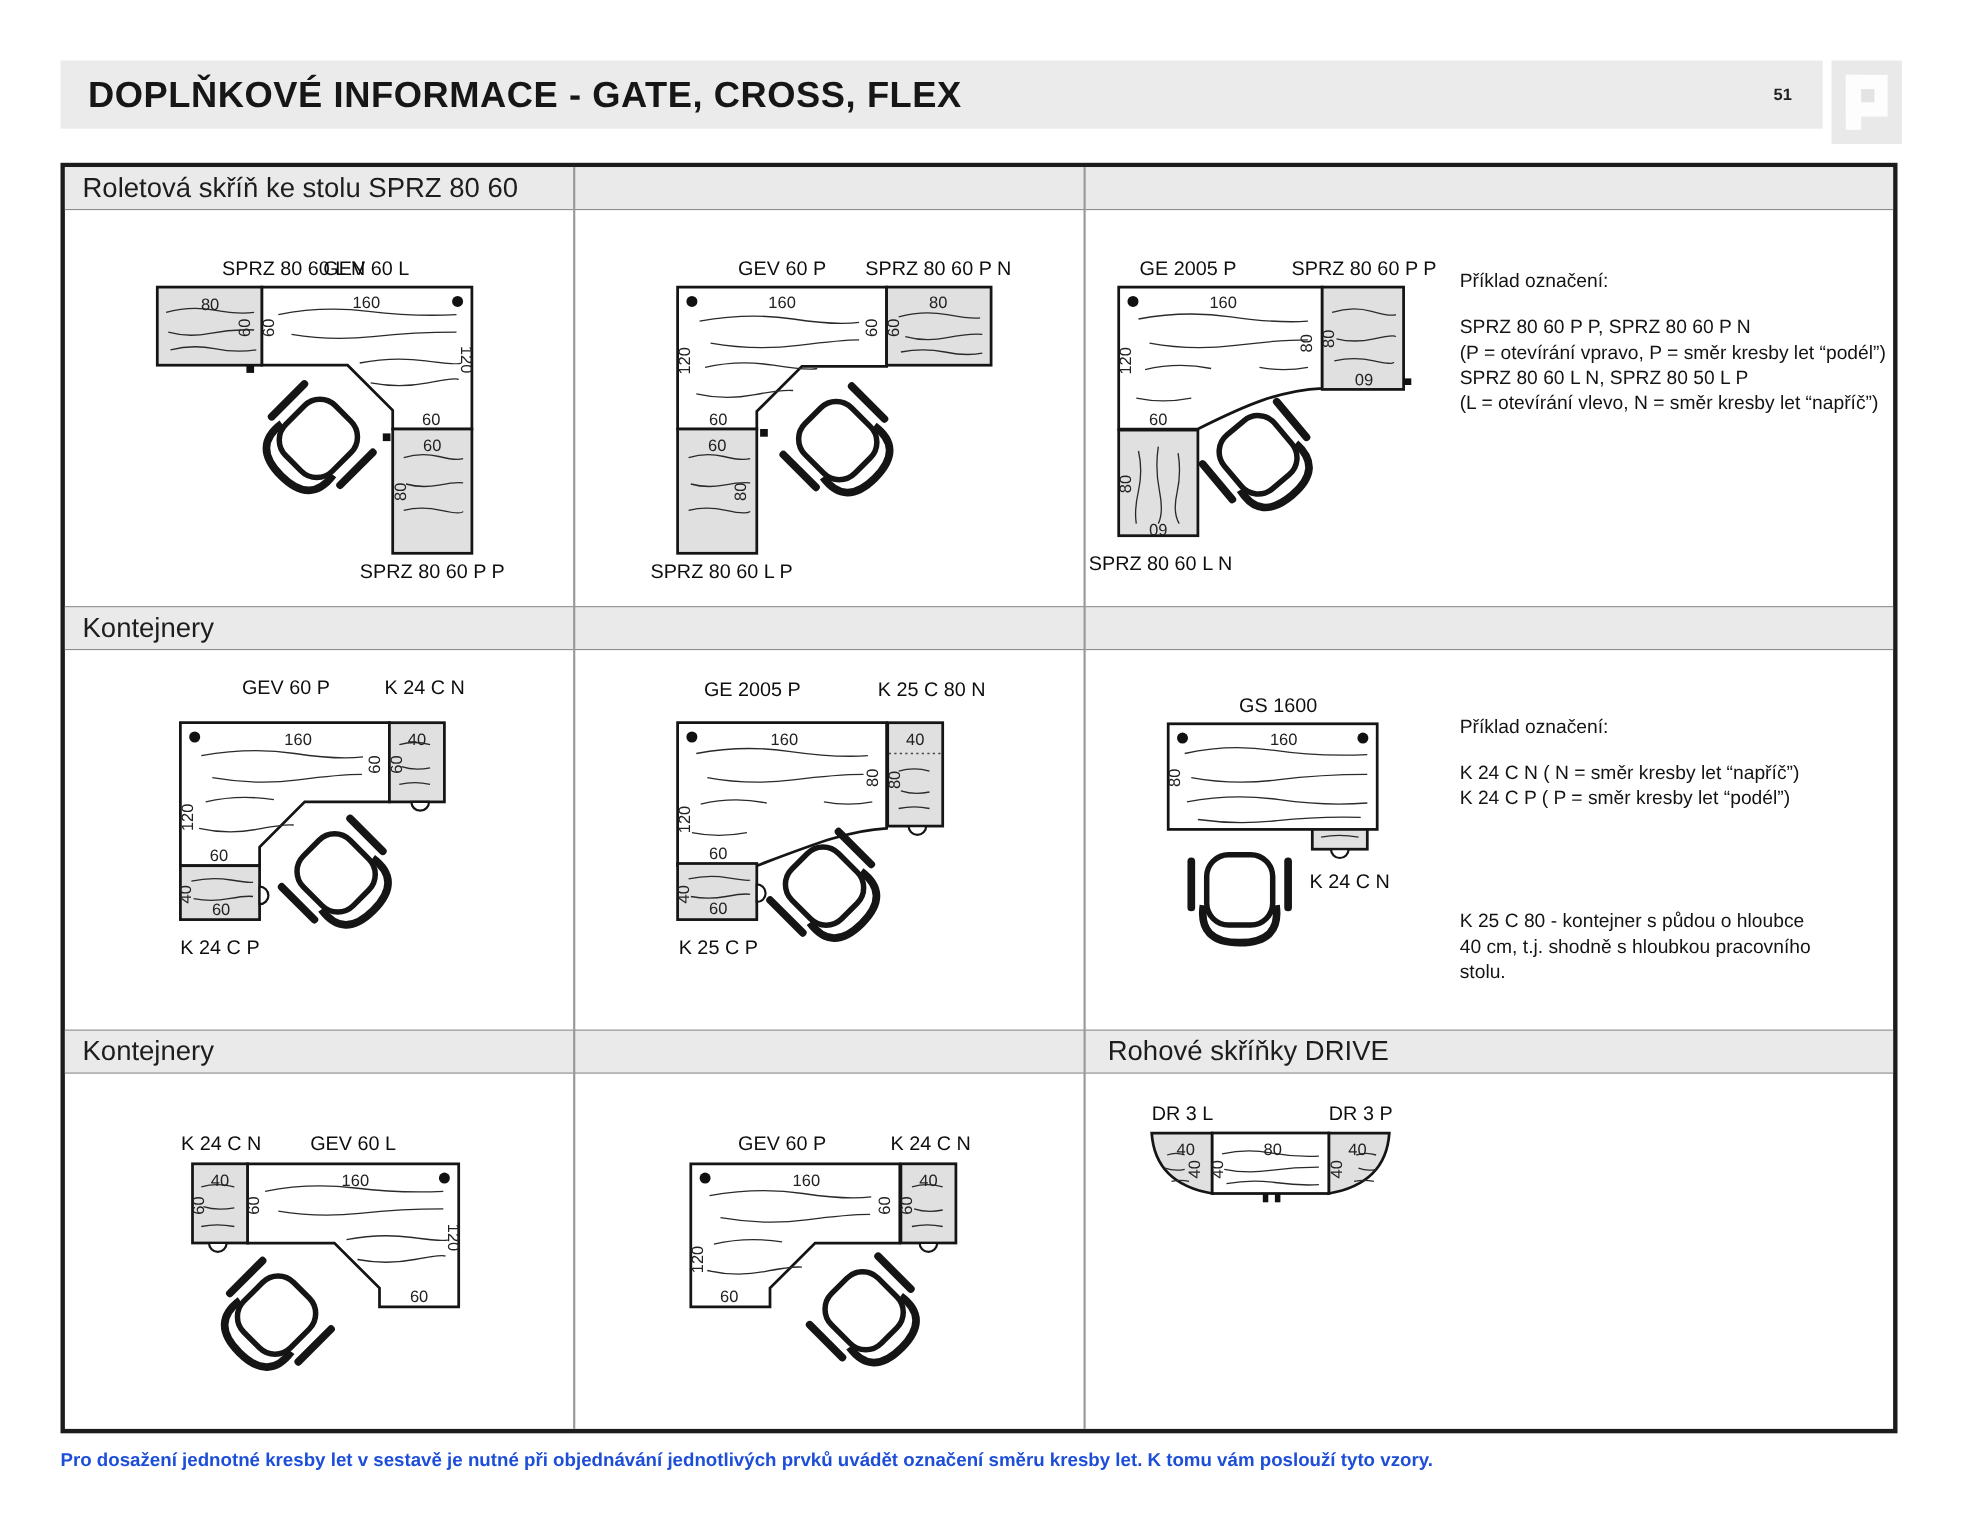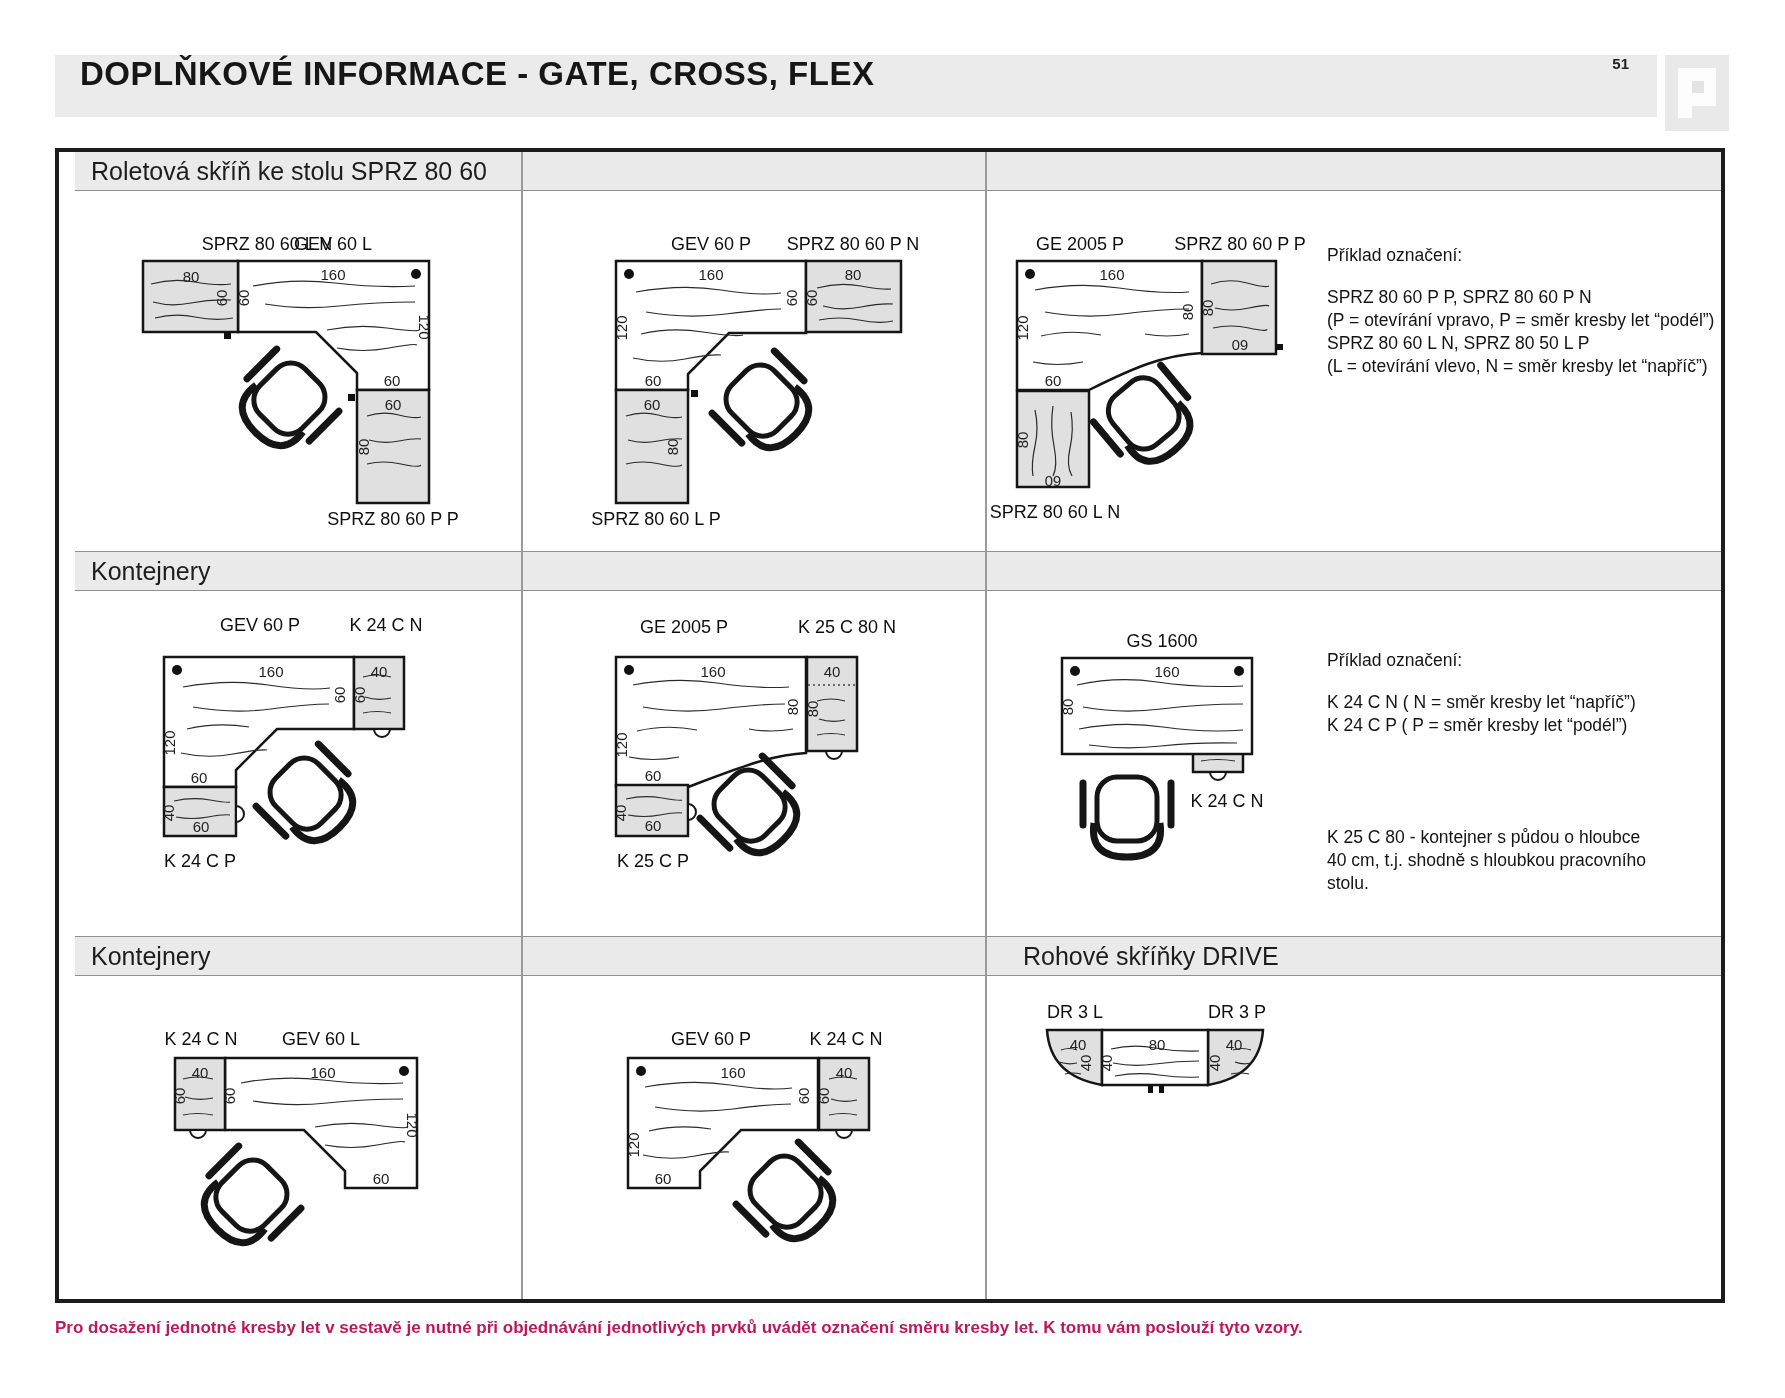--- a/index.html
+++ b/index.html
@@ -1,42 +1,42 @@
 <!DOCTYPE html>
 <html><head>
 <meta charset="utf-8">
 <style>
   html,body{margin:0;padding:0;background:#fff;}
   .page{position:relative;width:1785px;height:1398px;background:#fff;overflow:hidden;
         font-family:"Liberation Sans",sans-serif;color:#111;}
   .titlebar{position:absolute;left:55px;top:55px;width:1602px;height:62px;background:#ebebeb;
-            display:flex;}
+            display:flex;align-items:center;}
   .titlebar .title{font-size:33px;font-weight:bold;letter-spacing:.5px;margin-left:25px;color:#161616;}
   .titlebar .pagenum{margin-left:auto;margin-right:28px;font-size:15px;font-weight:bold;color:#222;}
   .logo{position:absolute;left:1665px;top:55px;width:64px;height:76px;background:#e9e9e9;}
   .grid{position:absolute;left:55px;top:148px;width:1670px;height:1155px;border:4px solid #1c1c1c;
         box-sizing:border-box;background:#fff;}
-  .strip{position:absolute;left:16px;right:0;height:38px;background:#eaeaea;border-bottom:1px solid #8f8f8f;}
+  .strip{position:absolute;left:0;right:0;height:38px;background:#eaeaea;border-bottom:1px solid #8f8f8f;}
   .strip.mid{border-top:1px solid #8f8f8f;margin-top:16px;}
   .strip-text{position:absolute;top:5px;font-size:25px;color:#1d1d1d;}
   .vdiv{position:absolute;top:0;bottom:0;width:2px;background:#9a9a9a;z-index:3;}
   .dia{position:absolute;}
   .dim{font-size:15px;fill:#222;}
   .mlabel{font-size:18px;fill:#0e0e0e;}
   .blabel{font-size:18px;fill:#0e0e0e;}
   svg .outline{fill:#fff;stroke:#151515;stroke-width:2.5;}
   svg .graybox{fill:#e0e0e0;stroke:#151515;stroke-width:2.5;}
   svg .grain{fill:none;stroke:#2a2a2a;stroke-width:1.2;}
   svg .wheel{fill:#fff;stroke:#151515;stroke-width:2;}
   svg .tick{fill:#111;}
   .txtblock{position:absolute;font-size:17.5px;line-height:22px;color:#141414;width:400px;}
   .txtblock p{margin:1px;}
   .txtblock .tb-title{margin-bottom:20px;}
   .gap1{height:22px;}
-  .footer{position:absolute;left:55px;top:1318px;font-size:17px;font-weight:bold;color:#be185d;width:1500px;}
+  .footer{position:absolute;left:55px;top:1318px;font-size:17px;font-weight:bold;color:#1d4ed8;width:1500px;}
 </style>
 </head>
 <body>
 
 <div class="page">
 
   <svg width="0" height="0" style="position:absolute" aria-hidden="true">
     <defs>
       <g id="chair">
         <path d="M-33,12 Q-38,46 0,46 Q38,46 33,12" fill="none" stroke="#151515" stroke-width="7"></path>

